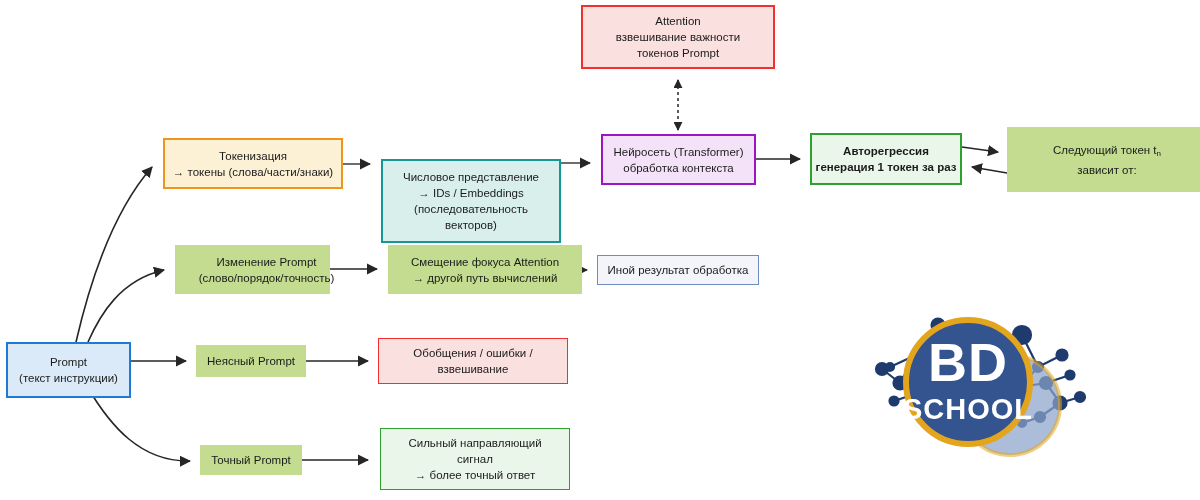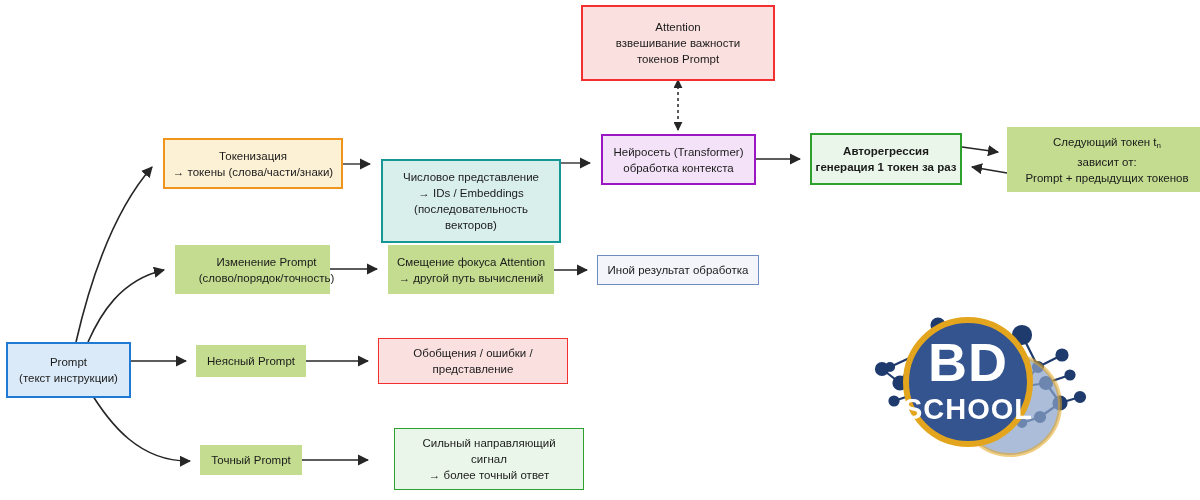--- a/index.html
+++ b/index.html
@@ -77,21 +77,21 @@
     <path d="M 131 361 L 186 361" fill="none" stroke="#262626" stroke-width="1.6" marker-end="url(#arrow)"></path>
 
     <path d="M 306 361 L 368 361" fill="none" stroke="#262626" stroke-width="1.6" marker-end="url(#arrow)"></path>
 
     <path d="M 88 388 C 110 425 140 462 190 461" fill="none" stroke="#262626" stroke-width="1.6" marker-end="url(#arrow)"></path>
 
     <path d="M 302 460 L 368 460" fill="none" stroke="#262626" stroke-width="1.6" marker-end="url(#arrow)"></path>
   </svg>
 
   <div id="nodes">
-      <div class="node" style="left: 581px; top: 5px; width: 194px; height: 76px; background: rgb(251, 224, 224); border: 2px solid rgb(243, 48, 47);">
+      <div class="node" style="left: 581px; top: 5px; width: 194px; height: 64px; background: rgb(251, 224, 224); border: 2px solid rgb(243, 48, 47);">
         <span class="line">Attention</span>
         <span class="line">взвешивание важности</span>
         <span class="line">токенов Prompt</span>
       </div>
       <div class="node" style="left: 163px; top: 138px; width: 180px; height: 51px; background: rgb(253, 241, 213); border: 2px solid rgb(240, 149, 27);">
         <span class="line">Токенизация</span>
         <span class="line">→ токены (слова/части/знаки)</span>
       </div>
       <div class="node" style="left: 381px; top: 121px; width: 180px; height: 84px; background: rgb(217, 239, 236); border: 2px solid rgb(21, 151, 149); margin-top: 38px;">
         <span class="line">Числовое представление</span>
@@ -103,48 +103,47 @@
         <span class="line">Нейросеть (Transformer)</span>
         <span class="line">обработка контекста</span>
       </div>
       <div class="node" style="left: 810px; top: 133px; width: 152px; height: 52px; background: rgb(233, 246, 233); border: 2px solid rgb(45, 160, 45); font-weight: bold;">
         <span class="line">Авторегрессия</span>
         <span class="line">генерация 1 токен за раз</span>
       </div>
       <div class="node" style="left: 1007px; top: 127px; width: 200px; height: 65px; background: rgb(195, 220, 143); border: 1px solid rgb(195, 220, 143);">
         <span class="line">Следующий токен t<sub>n</sub></span>
         <span class="line">зависит от:</span>
-        <span class="line">Prompt + предыдущих токенов</span>
       </div>
       <div class="node" style="left: 175px; top: 245px; width: 155px; height: 49px; background: rgb(195, 220, 143); border: 1px solid rgb(195, 220, 143); padding-left: 34px;">
         <span class="line">Изменение Prompt</span>
         <span class="line">(слово/порядок/точность)</span>
       </div>
-      <div class="node" style="left: 388px; top: 245px; width: 166px; height: 49px; background: rgb(195, 220, 143); border: 1px solid rgb(195, 220, 143);">
+      <div class="node" style="left: 388px; top: 245px; width: 194px; height: 49px; background: rgb(195, 220, 143); border: 1px solid rgb(195, 220, 143);">
         <span class="line">Смещение фокуса Attention</span>
         <span class="line">→ другой путь вычислений</span>
       </div>
       <div class="node" style="left: 597px; top: 255px; width: 162px; height: 30px; background: rgb(243, 245, 251); border: 1px solid rgb(111, 140, 192);">
         <span class="line">Иной результат обработка</span>
       </div>
       <div class="node" style="left: 6px; top: 342px; width: 125px; height: 56px; background: rgb(219, 234, 248); border: 2px solid rgb(31, 122, 214);">
         <span class="line">Prompt</span>
         <span class="line">(текст инструкции)</span>
       </div>
       <div class="node" style="left: 196px; top: 345px; width: 110px; height: 32px; background: rgb(195, 220, 143); border: 1px solid rgb(195, 220, 143);">
         <span class="line">Неясный Prompt</span>
       </div>
       <div class="node" style="left: 378px; top: 338px; width: 190px; height: 46px; background: rgb(251, 224, 224); border: 1px solid rgb(243, 48, 47);">
         <span class="line">Обобщения / ошибки /</span>
-        <span class="line">представление</span>
+        <span class="line">взвешивание</span>
       </div>
       <div class="node" style="left: 200px; top: 445px; width: 102px; height: 30px; background: rgb(195, 220, 143); border: 1px solid rgb(195, 220, 143);">
         <span class="line">Точный Prompt</span>
       </div>
-      <div class="node" style="left: 394px; top: 428px; width: 190px; height: 62px; background: rgb(233, 246, 233); border: 1px solid rgb(45, 160, 45);">
+      <div class="node" style="left: 380px; top: 428px; width: 190px; height: 62px; background: rgb(233, 246, 233); border: 1px solid rgb(45, 160, 45);">
         <span class="line">Сильный направляющий</span>
         <span class="line">сигнал</span>
         <span class="line">→ более точный ответ</span>
       </div>
     </div>
 
   <svg id="logo" style="left:870px; top:305px;" width="220" height="170" viewBox="0 0 220 170">
     <g stroke="#1f3b6e" stroke-width="2.2" fill="#1f3b6e">
       <line x1="20" y1="62" x2="46" y2="50"></line>
       <line x1="46" y1="50" x2="30" y2="78"></line>

